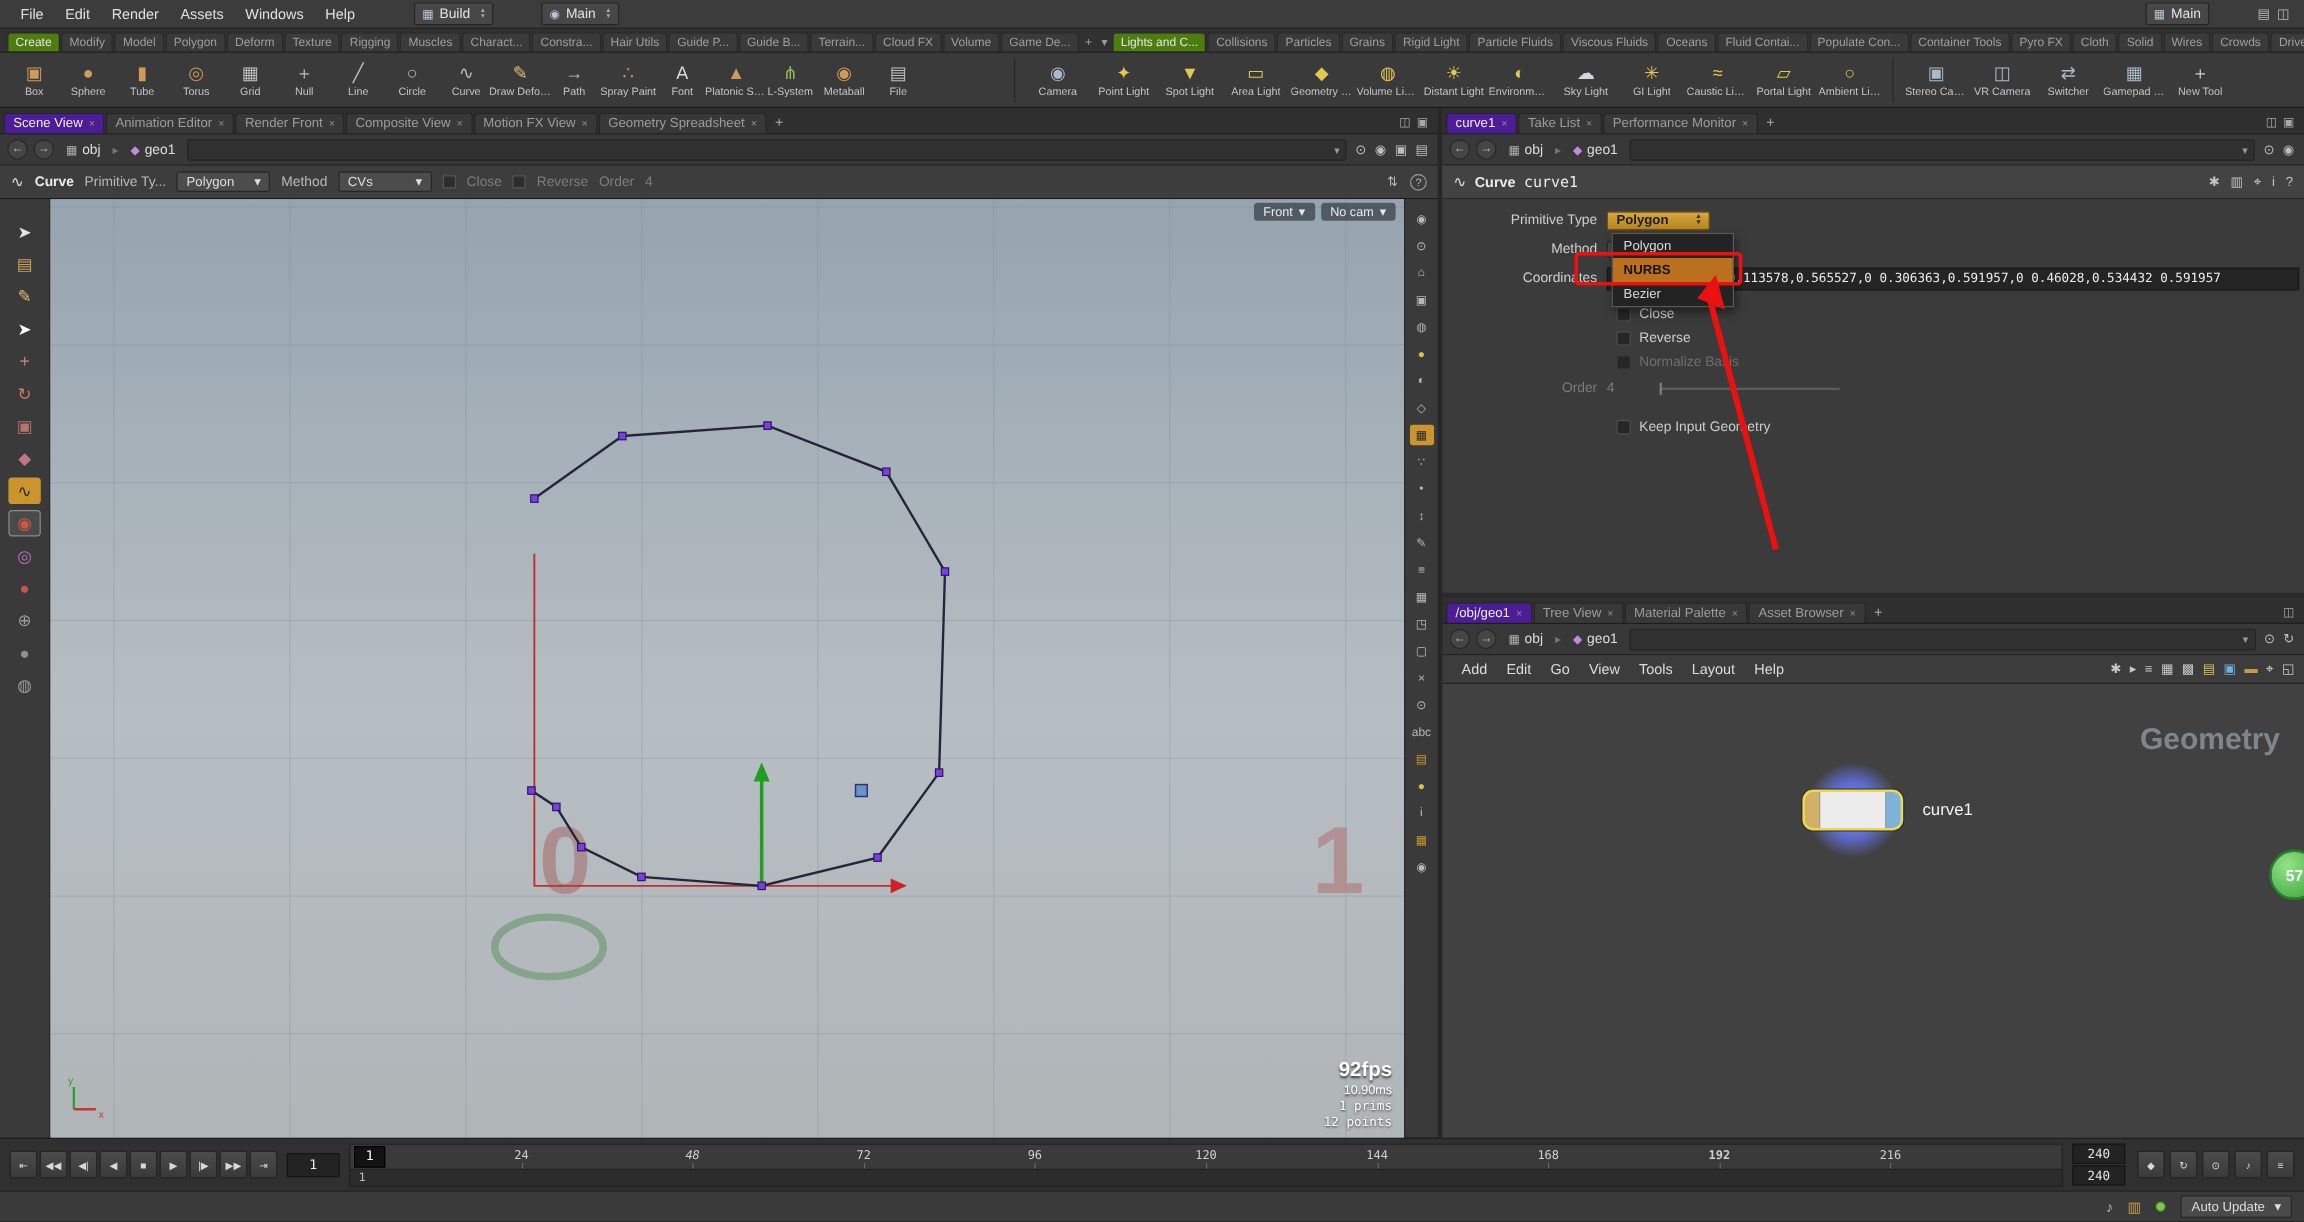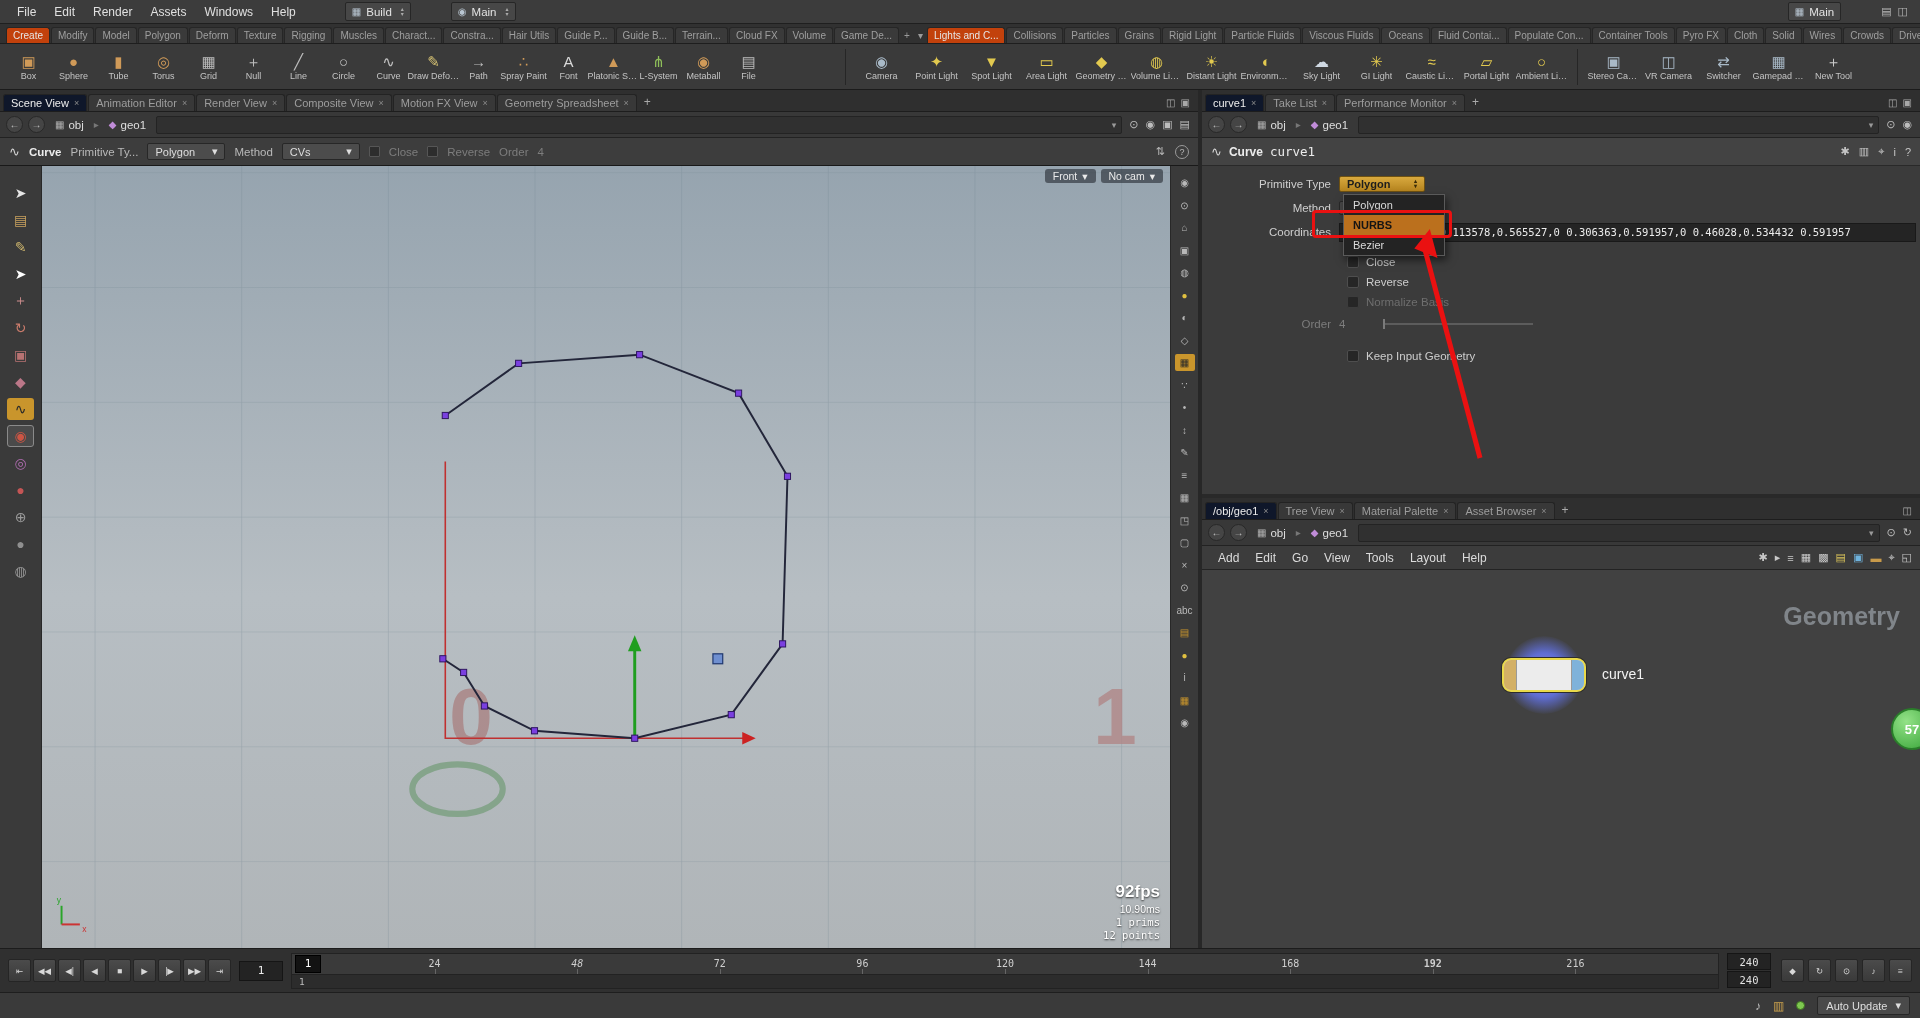--- a/index.html
+++ b/index.html
@@ -14,40 +14,40 @@
   .selector{display:flex;align-items:center;gap:5px;background:#474747;border:1px solid #262626;border-radius:2px;height:19px;padding:0 6px;margin-left:40px;font-size:11.5px;color:#e2e2e2;}
   .selector .sel-icon{color:#b9c6d2;font-size:10px;}
   .spinner{display:flex;flex-direction:column;line-height:5px;font-size:6px;color:#aaa;margin-left:4px;}
   .mb-right{margin-left:auto;display:flex;align-items:center;gap:10px;}
   .mb-win-icons{display:flex;gap:6px;font-size:11px;color:#b8b8b8;margin-left:30px;padding-right:4px;}
 
   
   .shelf-tabs{height:20px;background:#313131;border-bottom:1px solid #1e1e1e;display:flex;align-items:flex-end;padding:0 6px;overflow:hidden;}
   .tab-group{display:flex;align-items:flex-end;}
   .shelf-tab{font-size:10px;color:#9f9f9f;background:#3a3a3a;border:1px solid #262626;border-bottom:none;border-radius:3px 3px 0 0;padding:2px 6px;margin-right:1px;white-space:nowrap;}
-  .shelf-tab.active{background:#c2410c;color:#e6e6e6;}
+  .shelf-tab.active{background:#4d7c0f;color:#e6e6e6;}
   .shelf-mini{font-size:10px;color:#9a9a9a;padding:2px 4px;}
   .shelf-gap{width:18px;}
   .shelf-tools{height:46px;background:#3a3a3a;border-bottom:1px solid #1b1b1b;display:flex;align-items:center;padding:2px 6px;overflow:hidden;}
   .tool-group{display:flex;align-items:center;}
   .tool{width:45px;display:flex;flex-direction:column;align-items:center;gap:1px;}
   .tool.wide{width:55px;}
   .t-icon{font-size:15px;line-height:17px;height:17px;}
   .t-label{font-size:9px;color:#c4c4c4;max-width:52px;overflow:hidden;text-overflow:ellipsis;white-space:nowrap;}
   .v-div{width:1px;height:36px;background:#262626;margin:0 8px;}
 
   
   .main-split{flex:1;display:flex;min-height:0;}
   .left-pane{width:1202px;display:flex;flex-direction:column;border-right:4px solid #272727;min-width:0;}
   .right-pane{flex:1;display:flex;flex-direction:column;min-width:0;position:relative;}
 
   
   .pane-tabbar{height:22px;background:#2f2f2f;border-bottom:1px solid #1d1d1d;display:flex;align-items:flex-end;padding:0 3px;}
   .pane-tab{display:flex;align-items:center;gap:5px;font-size:11px;color:#9d9d9d;background:#383838;border:1px solid #232323;border-bottom:none;padding:2px 7px;border-radius:3px 3px 0 0;margin-right:1px;white-space:nowrap;}
-  .pane-tab.active{background:#0f172a;color:#ececec;}
+  .pane-tab.active{background:#4c1d95;color:#ececec;}
   .tab-x{font-size:9px;color:#8a8a8a;}
   .tab-plus{font-size:12px;color:#aaa;padding:0 6px 2px;}
   .pane-ctrl{margin-left:auto;display:flex;gap:5px;color:#a8a8a8;font-size:10px;padding:0 5px 3px 0;}
   .pathbar{height:26px;background:#383838;border-bottom:1px solid #222;display:flex;align-items:center;gap:5px;padding:0 6px;font-size:11.5px;}
   .nav-btn{width:17px;height:17px;border-radius:9px;background:#454545;border:1px solid #282828;display:flex;align-items:center;justify-content:center;color:#c0c0c0;font-size:10px;}
   .crumb{display:flex;align-items:center;gap:4px;padding:1px 5px;color:#dedede;}
   .crumb .c-icon{font-size:10px;}
   .crumb-sep{color:#777;font-size:10px;}
   .combo-fill{flex:1;height:18px;background:#303030;border:1px solid #232323;border-radius:2px;display:flex;align-items:center;justify-content:flex-end;padding:0 5px;color:#999;font-size:9px;}
   .path-icons{display:flex;gap:7px;color:#bdbdbd;font-size:11px;padding:0 2px;}
@@ -433,21 +433,21 @@
               <span>Scene View</span>
               <span class="tab-x">×</span>
             </div>
 
             <div class="pane-tab">
               <span>Animation Editor</span>
               <span class="tab-x">×</span>
             </div>
 
             <div class="pane-tab">
-              <span>Render View</span>
+              <span>Render Front</span>
               <span class="tab-x">×</span>
             </div>
 
             <div class="pane-tab">
               <span>Composite View</span>
               <span class="tab-x">×</span>
             </div>
 
             <div class="pane-tab">
               <span>Motion FX View</span>

